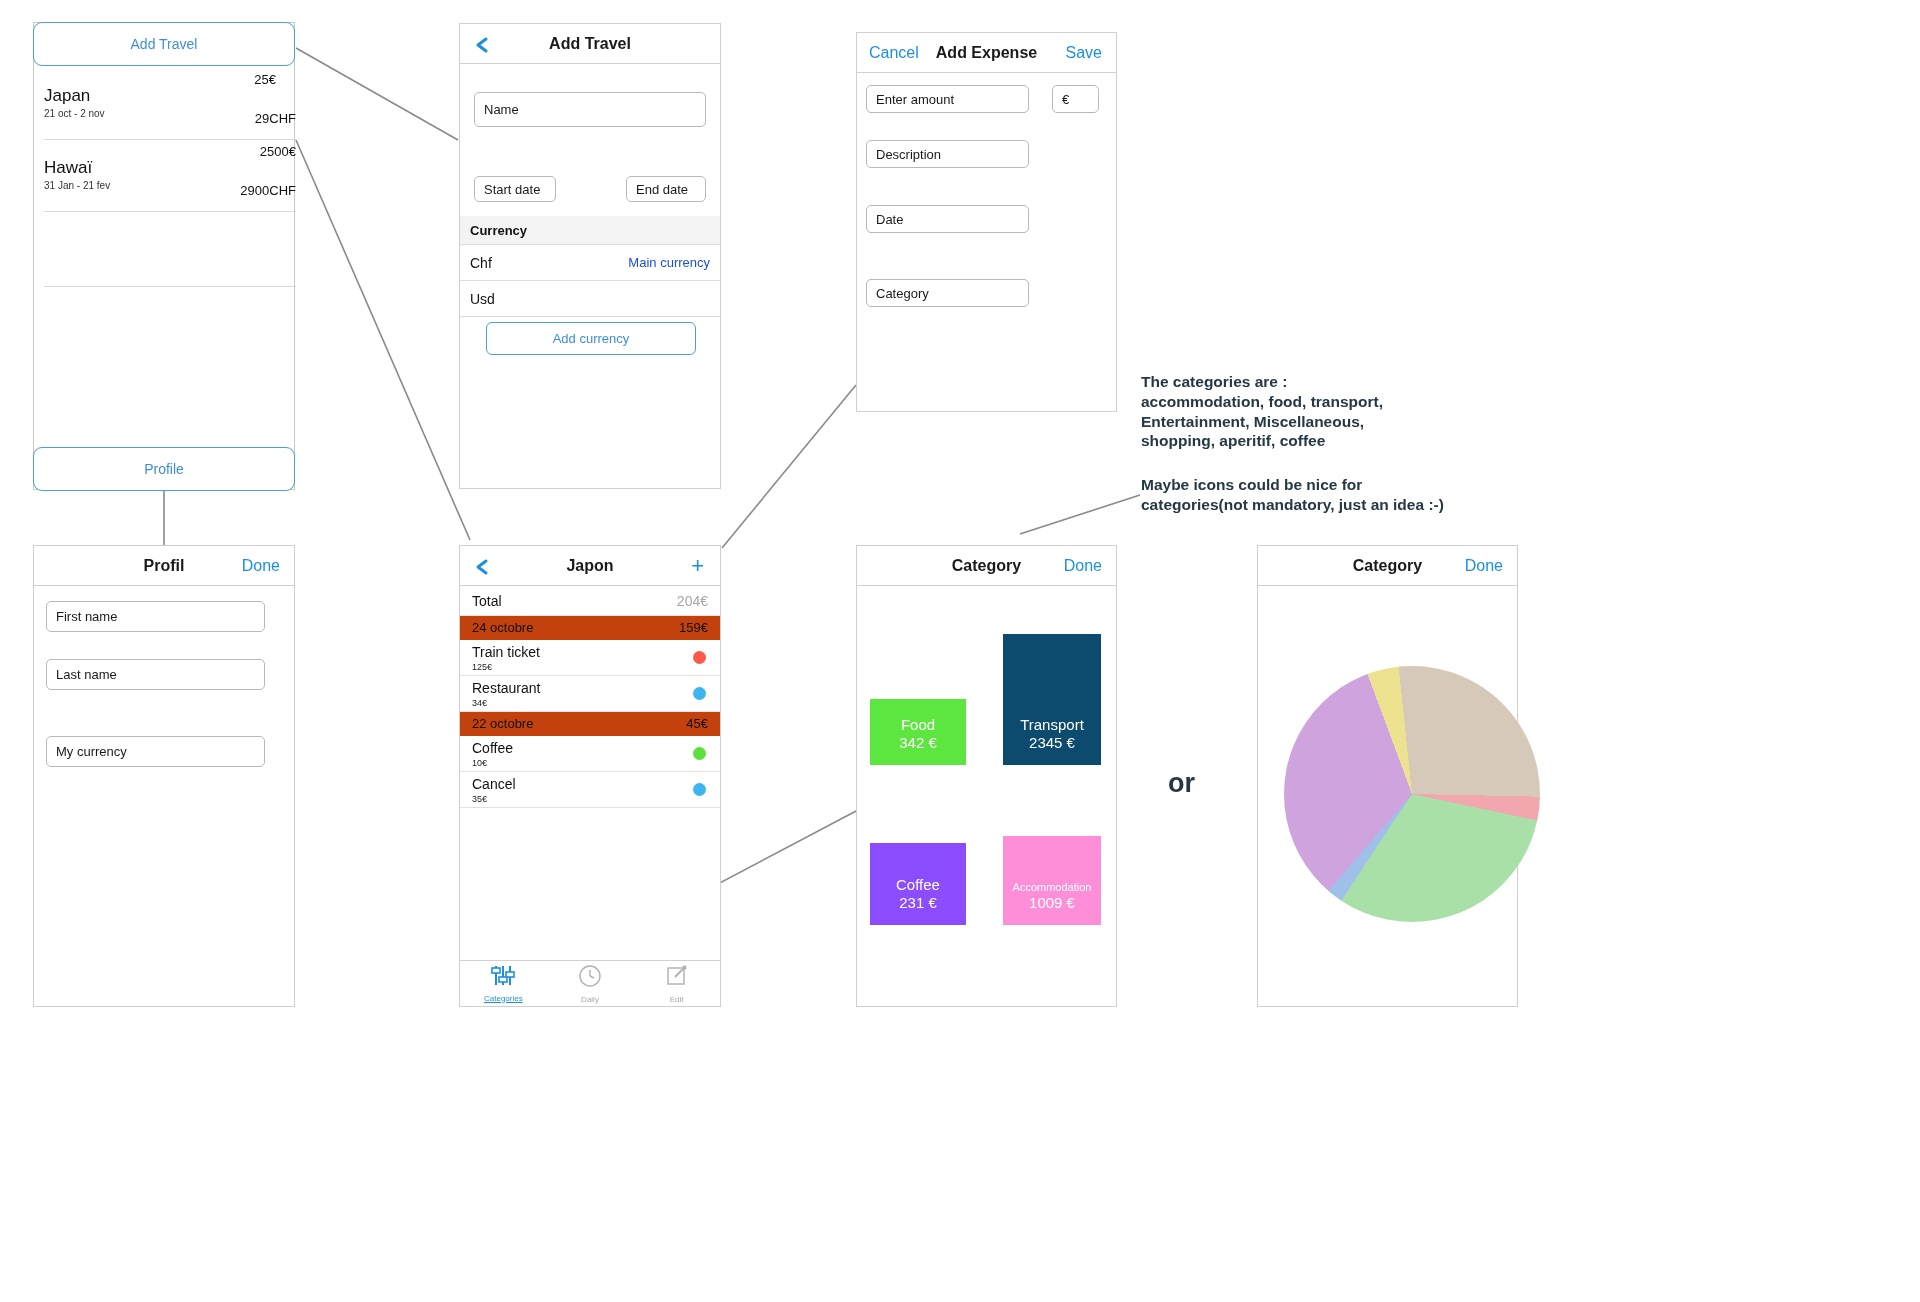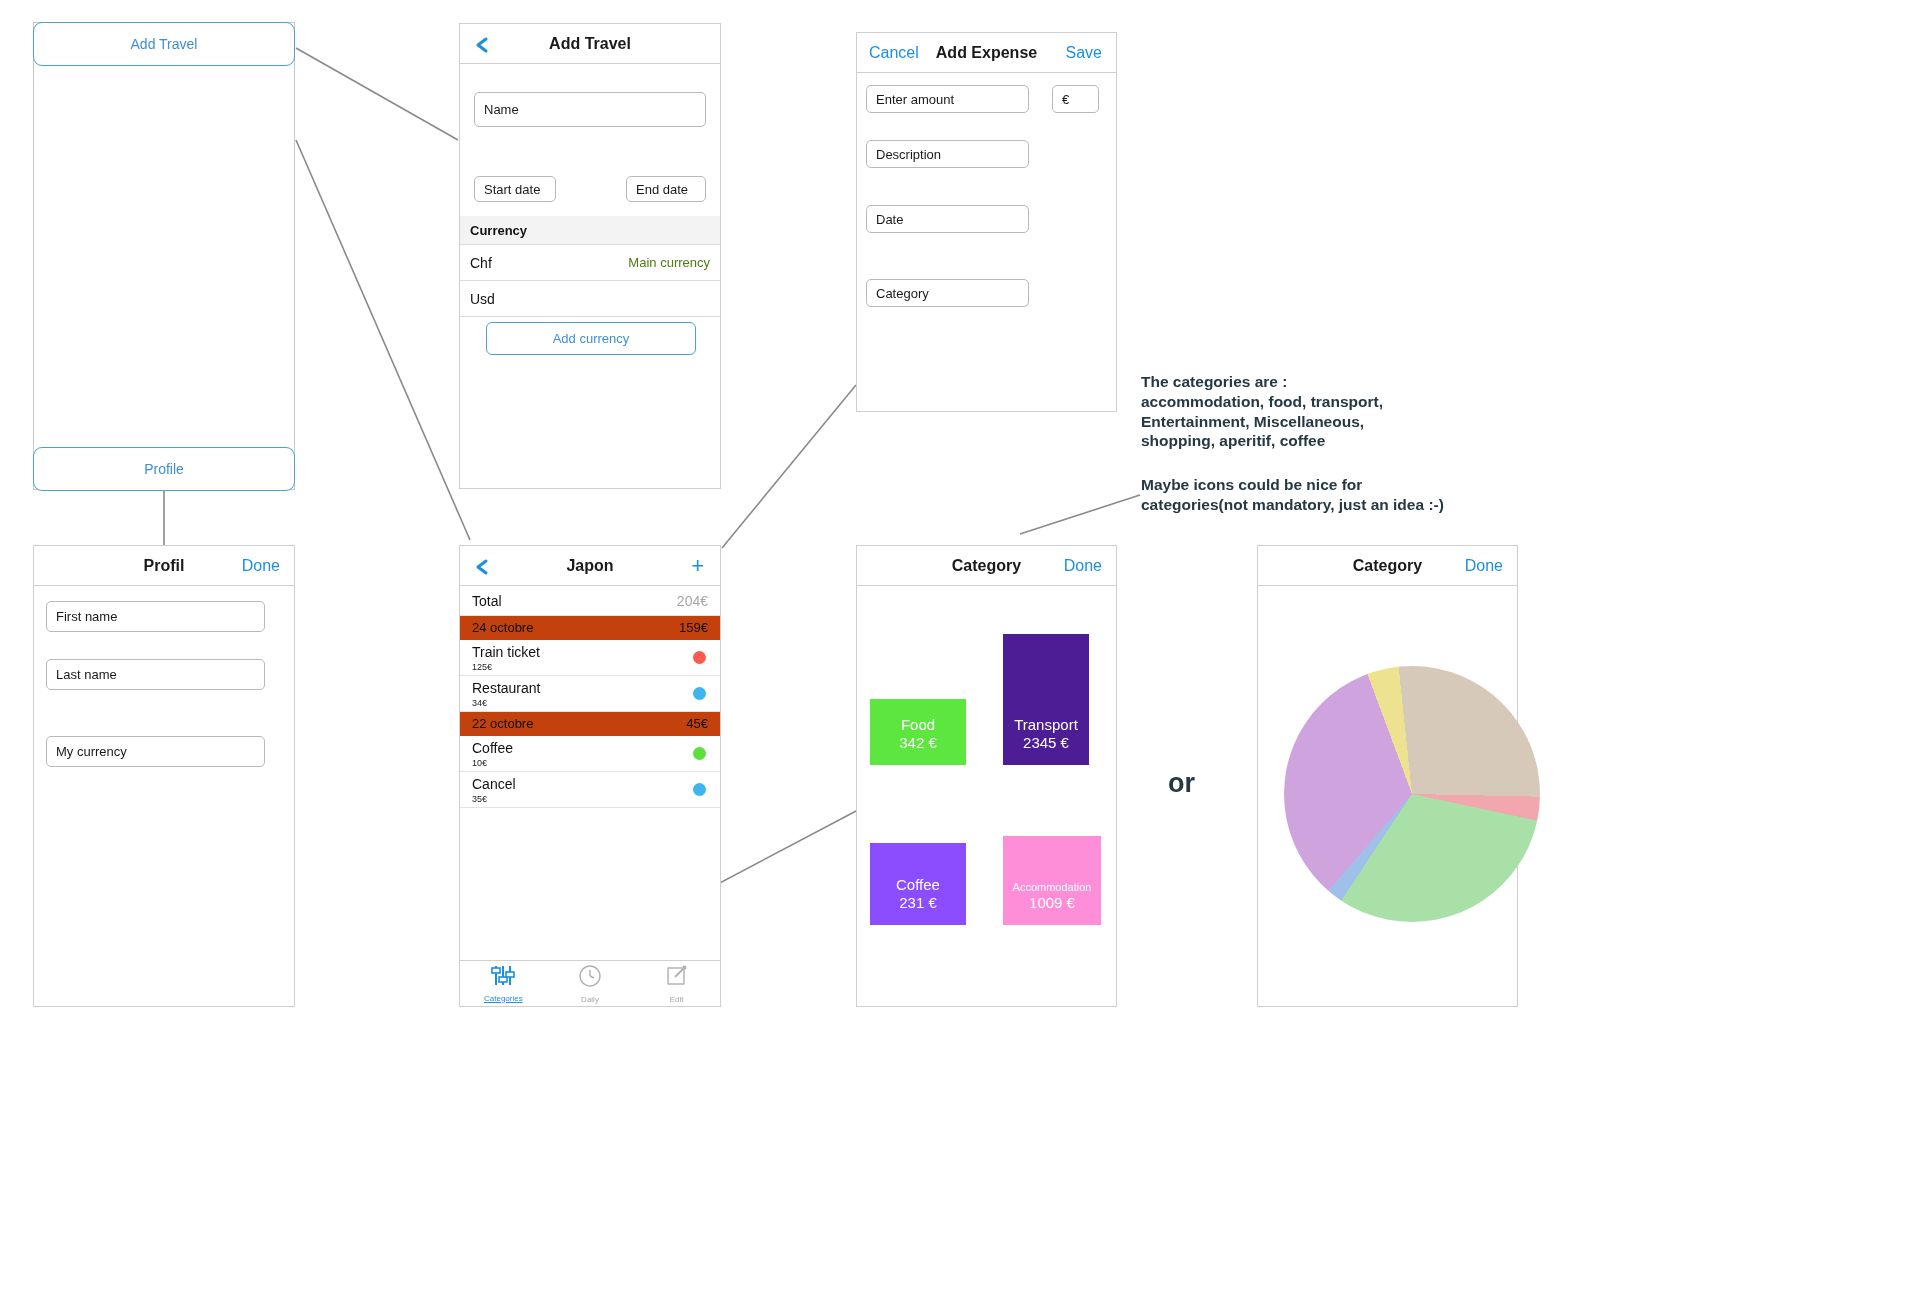--- a/index.html
+++ b/index.html
@@ -40,21 +40,21 @@
     border:1px solid #b8b8b8;border-radius:5px;background:#fff;
     box-sizing:border-box;display:flex;align-items:center;
     padding-left:9px;font-size:13px;color:#1a1a1a;
   }
   .section-head{
     background:#f3f3f3;height:28px;display:flex;align-items:center;
     padding-left:10px;font-size:13px;font-weight:bold;color:#111;
     border-bottom:1px solid #dcdcdc;
   }
   .cur-row{height:36px;display:flex;align-items:center;padding:0 10px;border-bottom:1px solid #dcdcdc;font-size:14px;color:#111;justify-content:space-between;box-sizing:border-box;}
-  .cur-row .muted{color:#4d7c0f;font-size:13px;}
+  .cur-row .muted{color:#1d4ed8;font-size:13px;}
   .outline-btn{
     border:1px solid #4ba3c7;border-radius:6px;background:#fff;
     display:flex;align-items:center;justify-content:center;
     font-size:13px;color:#3f8fd4;box-sizing:border-box;
   }
 
   
   #panel-addexpense{left:856px;top:32px;width:261px;height:380px;}
 
   
@@ -100,20 +100,35 @@
   <line x1="164" y1="490" x2="164" y2="545" stroke="#8a8a8a" stroke-width="1.6"></line>
   <line x1="1020" y1="534" x2="1140" y2="495" stroke="#8a8a8a" stroke-width="1.6"></line>
   <line x1="540" y1="978" x2="858" y2="810" stroke="#8a8a8a" stroke-width="1.6"></line>
 </svg>
 
 <div class="panel" id="panel-travels">
   <div class="pill-btn" id="add-travel-btn">
     <span>Add Travel</span>
   </div>
 
+  <div style="position:absolute;left:10px;top:45px;right:0;">
+    <div class="travel-row" style="width:252px;">
+      <span class="travel-amt1" style="right:20px;">25€</span>
+      <span class="travel-name" style="left:0;">Japan</span>
+      <span class="travel-dates" style="left:0;">21 oct - 2 nov</span>
+      <span class="travel-amt2" style="right:0;">29CHF</span>
+    </div>
+    <div class="travel-row" style="width:252px;">
+      <span class="travel-amt1" style="right:0;">2500€</span>
+      <span class="travel-name" style="left:0;">Hawaï</span>
+      <span class="travel-dates" style="left:0;">31 Jan - 21 fev</span>
+      <span class="travel-amt2" style="right:0;">2900CHF</span>
+    </div>
+    <div class="sep-line" style="width:252px;margin-top:74px;"></div>
+  </div>
 
   <div class="pill-btn" style="top:424px;">
     <span>Profile</span>
   </div>
 </div>
 
 <div class="panel" id="panel-addtravel">
   <div class="navbar">
     <span class="back-chevron">
       <svg width="16" height="18" viewBox="0 0 16 18">
@@ -286,21 +301,21 @@
   <div class="navbar">
     <span class="nav-title">Category</span>
     <span class="nav-right">Done</span>
   </div>
 
   <div class="tile" style="left:13px;top:125px;width:96px;height:66px;background:#5CE63F;">
     <span class="n">Food</span>
     <span class="v">342 €</span>
   </div>
 
-  <div class="tile" style="left:146px;top:60px;width:86px;height:131px;background:#4c1d95;">
+  <div class="tile" style="left:146px;top:60px;width:98px;height:131px;background:#0c4a6e;">
     <span class="n">Transport</span>
     <span class="v">2345 €</span>
   </div>
 
   <div class="tile" style="left:13px;top:269px;width:96px;height:82px;background:#8B4DFF;">
     <span class="n">Coffee</span>
     <span class="v">231 €</span>
   </div>
 
   <div class="tile" style="left:146px;top:262px;width:98px;height:89px;background:#FF8ED8;">

